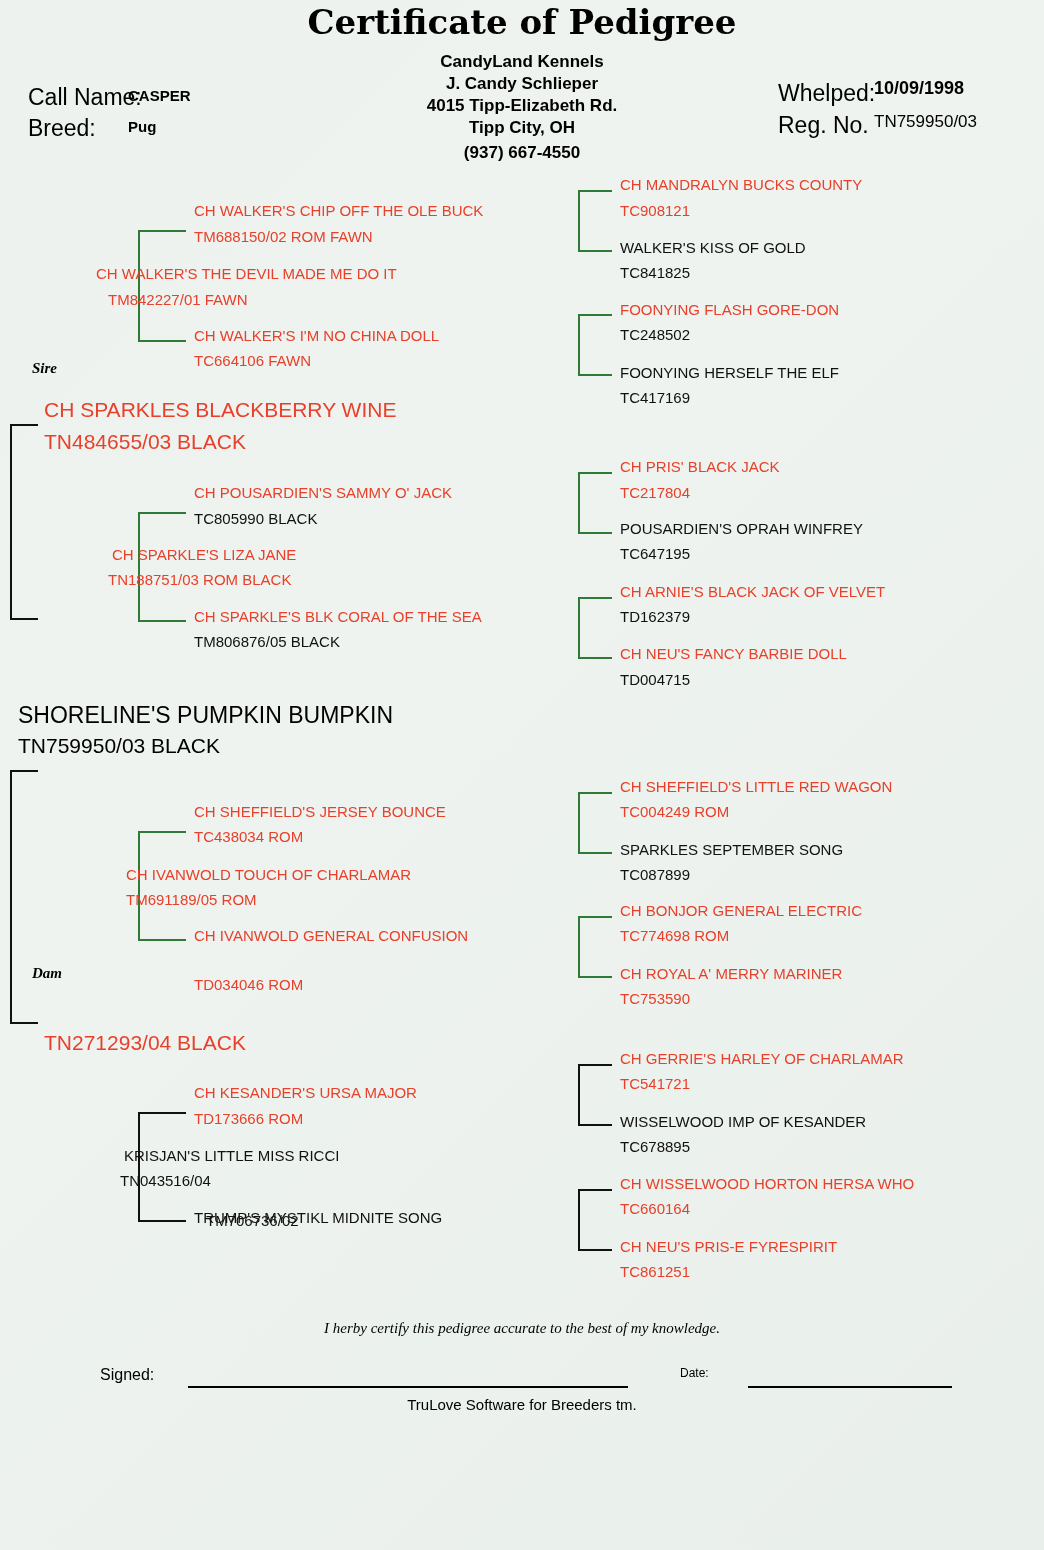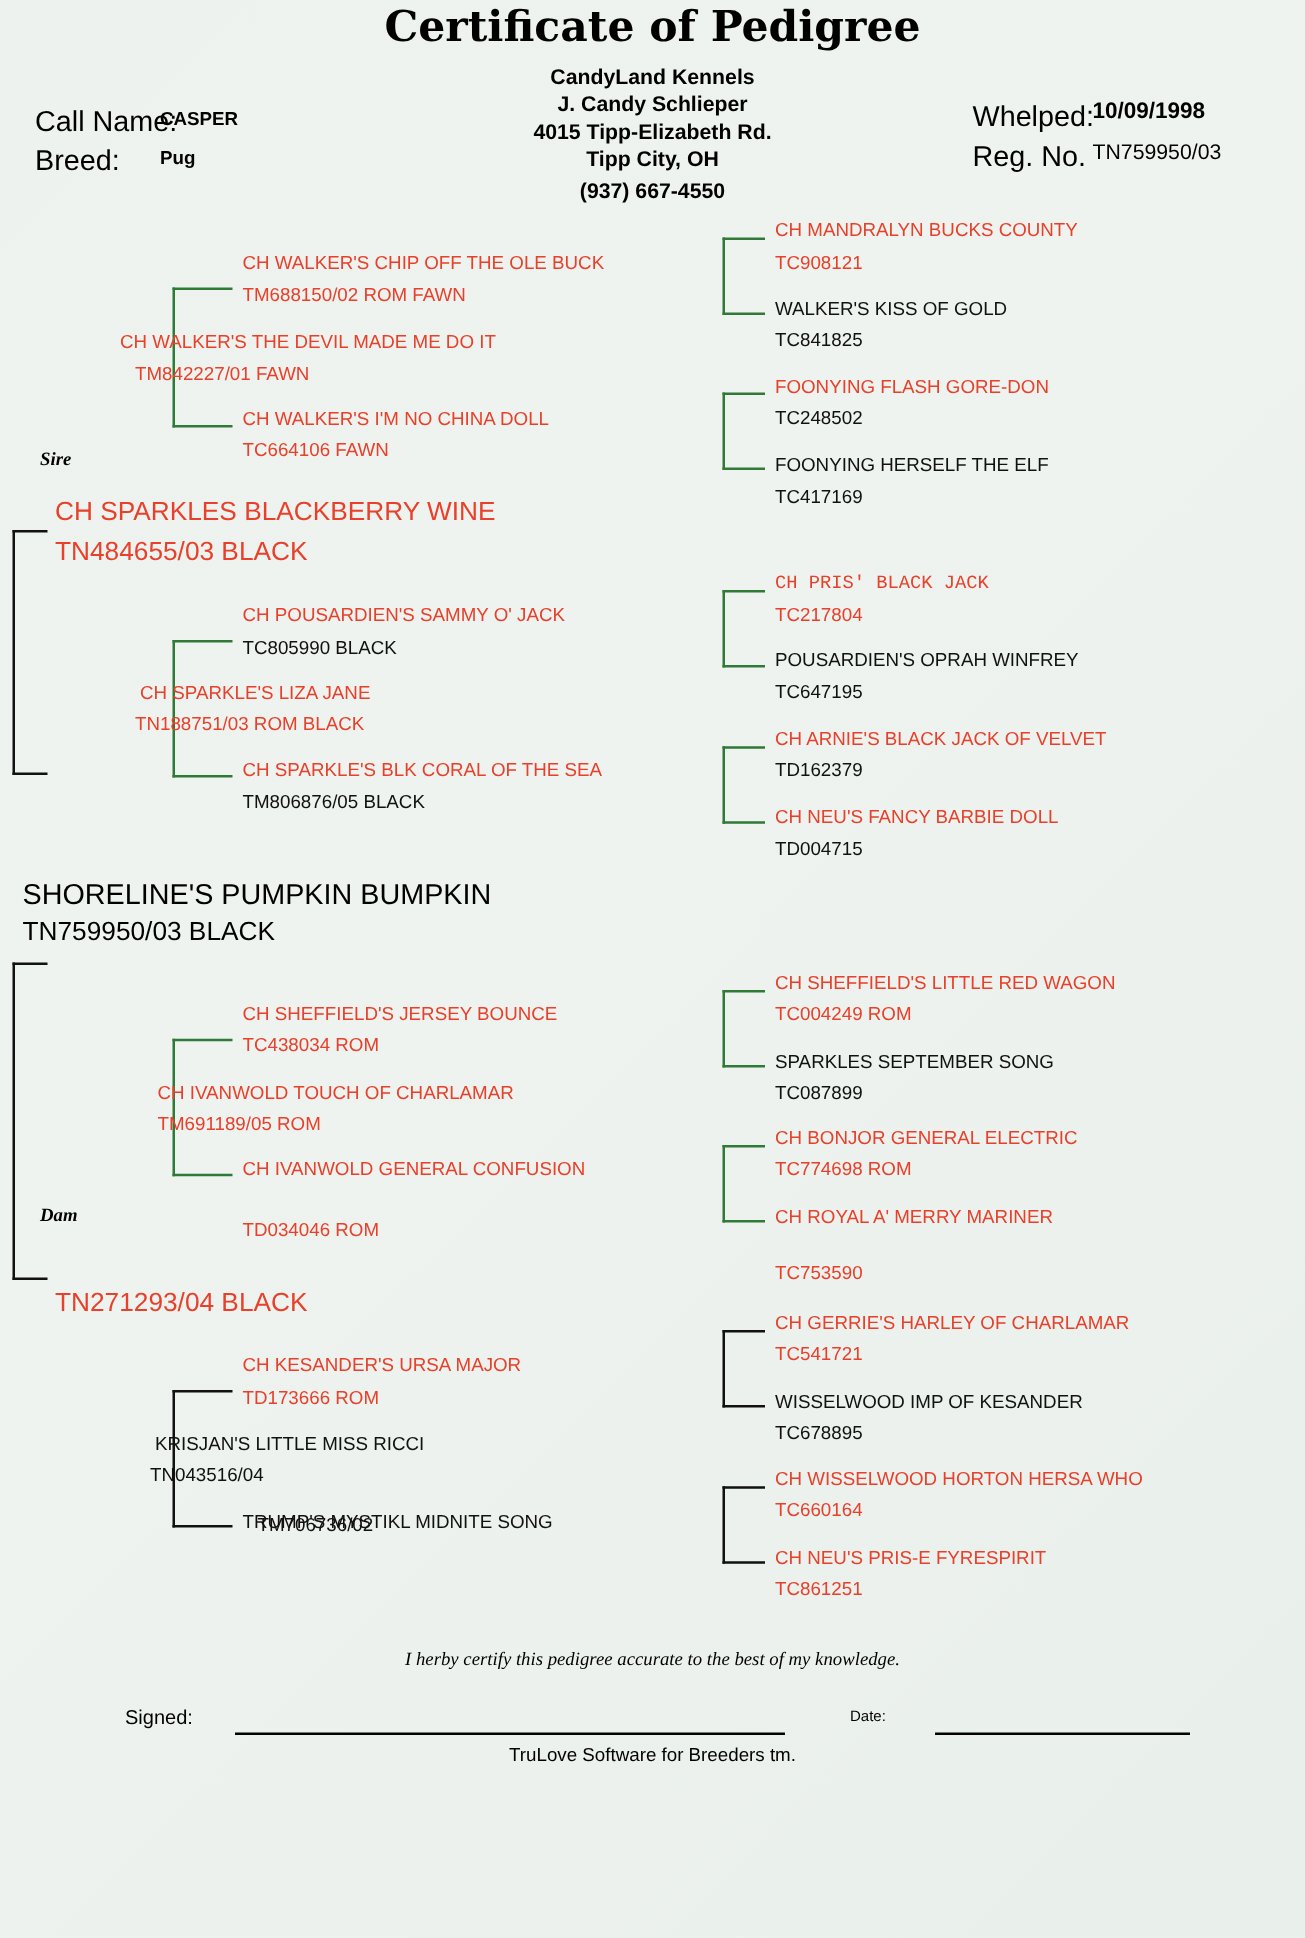--- a/index.html
+++ b/index.html
@@ -89,21 +89,21 @@
   <div class="abs nm red" style="left:194px;top:228px;">TM688150/02  ROM  FAWN</div>
   <div class="abs nm red" style="left:194px;top:327px;">CH WALKER'S I'M NO CHINA DOLL</div>
   <div class="abs nm red" style="left:194px;top:352px;">TC664106  FAWN</div>
   <div class="line vline" style="left:138px;top:230px;height:112px;"></div>
   <div class="line hline" style="left:138px;top:230px;width:48px;"></div>
   <div class="line hline" style="left:138px;top:340px;width:48px;"></div>
 
   <div class="abs nm red" style="left:96px;top:265px;">CH WALKER'S THE DEVIL MADE ME DO IT</div>
   <div class="abs nm red" style="left:108px;top:291px;">TM842227/01  FAWN</div>
 
-  <div class="abs nm red" style="left:620px;top:458px;font-family:Liberation Mono, monospace;">CH PRIS' BLACK JACK</div>
+  <div class="abs nm red" style="left:620px;top:458px;">CH PRIS' BLACK JACK</div>
   <div class="abs nm red" style="left:620px;top:484px;">TC217804</div>
   <div class="abs nm blk" style="left:620px;top:520px;">POUSARDIEN'S OPRAH WINFREY</div>
   <div class="abs nm blk" style="left:620px;top:545px;">TC647195</div>
   <div class="line vline" style="left:578px;top:472px;height:62px;"></div>
   <div class="line hline" style="left:578px;top:472px;width:34px;"></div>
   <div class="line hline" style="left:578px;top:532px;width:34px;"></div>
 
   <div class="abs nm red" style="left:620px;top:583px;">CH ARNIE'S BLACK JACK OF VELVET</div>
   <div class="abs nm blk" style="left:620px;top:608px;">TD162379</div>
   <div class="abs nm red" style="left:620px;top:645px;">CH NEU'S FANCY BARBIE DOLL</div>
@@ -138,21 +138,21 @@
   <div class="abs nm red" style="left:620px;top:803px;">TC004249  ROM</div>
   <div class="abs nm blk" style="left:620px;top:841px;">SPARKLES SEPTEMBER SONG</div>
   <div class="abs nm blk" style="left:620px;top:866px;">TC087899</div>
   <div class="line vline" style="left:578px;top:792px;height:62px;"></div>
   <div class="line hline" style="left:578px;top:792px;width:34px;"></div>
   <div class="line hline" style="left:578px;top:852px;width:34px;"></div>
 
   <div class="abs nm red" style="left:620px;top:902px;">CH BONJOR GENERAL ELECTRIC</div>
   <div class="abs nm red" style="left:620px;top:927px;">TC774698  ROM</div>
   <div class="abs nm red" style="left:620px;top:965px;">CH ROYAL A' MERRY MARINER</div>
-  <div class="abs nm red" style="left:620px;top:990px;margin-top:20px;">TC753590</div>
+  <div class="abs nm red" style="left:620px;top:990px;">TC753590</div>
   <div class="line vline" style="left:578px;top:916px;height:62px;"></div>
   <div class="line hline" style="left:578px;top:916px;width:34px;"></div>
   <div class="line hline" style="left:578px;top:976px;width:34px;"></div>
 
   <div class="abs nm red" style="left:194px;top:803px;">CH SHEFFIELD'S JERSEY BOUNCE</div>
   <div class="abs nm red" style="left:194px;top:828px;">TC438034  ROM</div>
   <div class="abs nm red" style="left:194px;top:927px;">CH IVANWOLD GENERAL CONFUSION</div>
   <div class="abs nm red" style="left:194px;top:976px;">TD034046  ROM</div>
   <div class="line vline" style="left:138px;top:831px;height:110px;"></div>
   <div class="line hline" style="left:138px;top:831px;width:48px;"></div>

